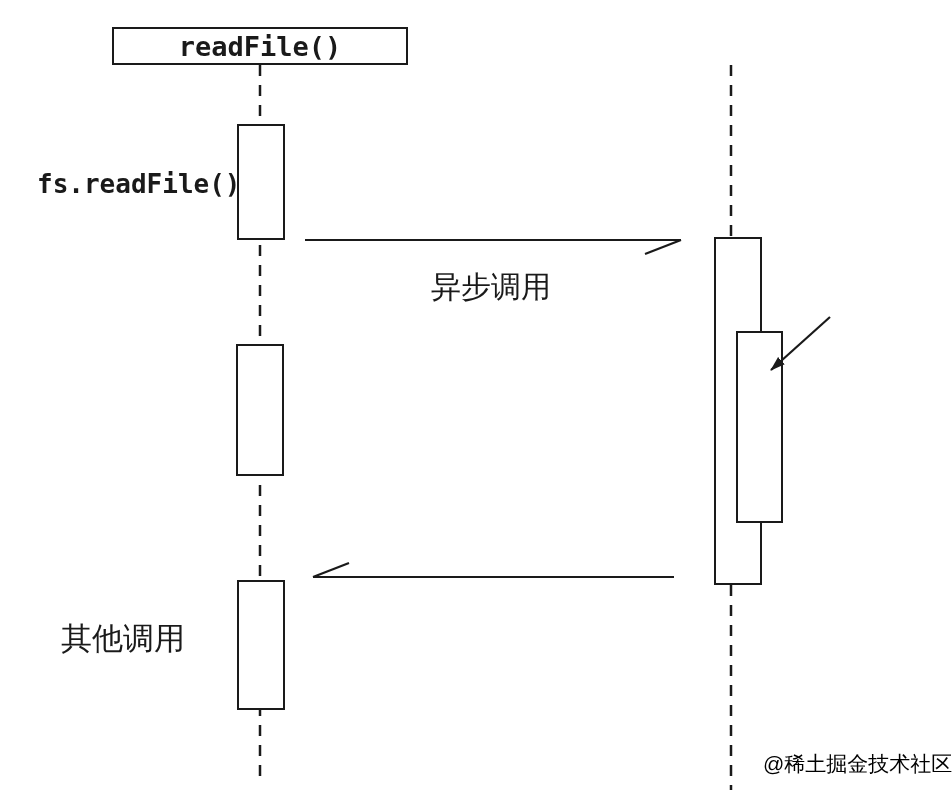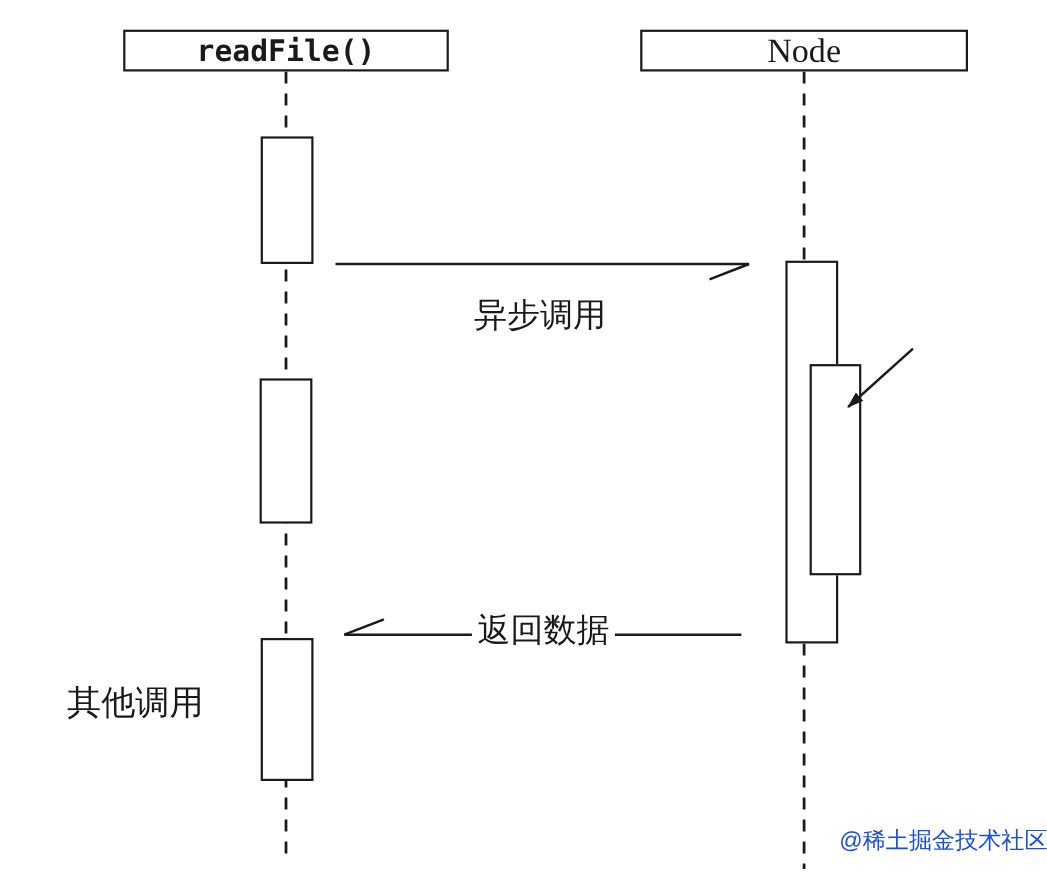--- a/index.html
+++ b/index.html
@@ -90,36 +90,35 @@
   .label.async-call    { left: 426px; top: 223px; margin-top: 48px; }
   .label.return-data   { left: 429px; top: 558px; }
 
   .watermark {
     position: absolute;
     left: 763px;
     top: 750px;
     z-index: 4;
     font-family: "Liberation Sans", sans-serif;
     font-size: 21px;
-    color: #1d4ed8;
+    color: #000000;
     white-space: nowrap;
   }
 </style>
 </head>
 <body>
 
 <div class="stage">
 
   <svg class="layer lifelines" viewBox="0 0 952 798" xmlns="http://www.w3.org/2000/svg">
     <line x1="260" y1="65" x2="260" y2="782" stroke="#1a1a1a" stroke-width="2.5" stroke-dasharray="11 9"></line>
     <line x1="731" y1="65" x2="731" y2="790" stroke="#1a1a1a" stroke-width="2.5" stroke-dasharray="11 9"></line>
   </svg>
 
   <div class="actor left">readFile()</div>
-  <div class="actor right">Node</div>
 
   <div class="act a1"></div>
   <div class="act a2"></div>
   <div class="act a3"></div>
   <div class="act node-outer"></div>
   <div class="act node-inner"></div>
 
   <svg class="layer arrows" viewBox="0 0 952 798" xmlns="http://www.w3.org/2000/svg">
     <defs>
       <marker id="ah" markerUnits="userSpaceOnUse" markerWidth="18" markerHeight="14" refX="14" refY="5" orient="auto">
@@ -133,19 +132,19 @@
     </g>
 
     <g>
       <line x1="313" y1="577" x2="674" y2="577" stroke="#1a1a1a" stroke-width="2.2"></line>
       <line x1="313" y1="577" x2="349" y2="563" stroke="#1a1a1a" stroke-width="2.2"></line>
     </g>
 
     <line x1="830" y1="317" x2="771" y2="370" stroke="#1a1a1a" stroke-width="2.2" marker-end="url(#ah)"></line>
   </svg>
 
+  <div class="label mono fs-readfile">fs.readFile()</div>
   <div class="label exec-callback">其他调用</div>
   <div class="label bg async-call">异步调用</div>
-  <div class="label bg return-data">返回数据</div>
 
   <div class="watermark">@稀土掘金技术社区</div>
 
 </div>
 
 </body></html>

